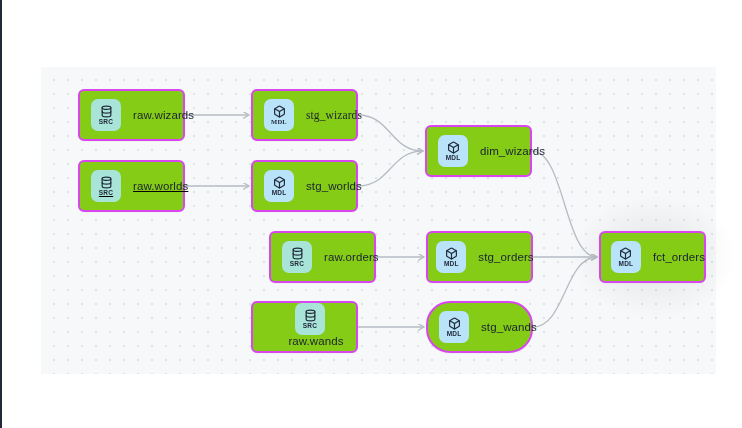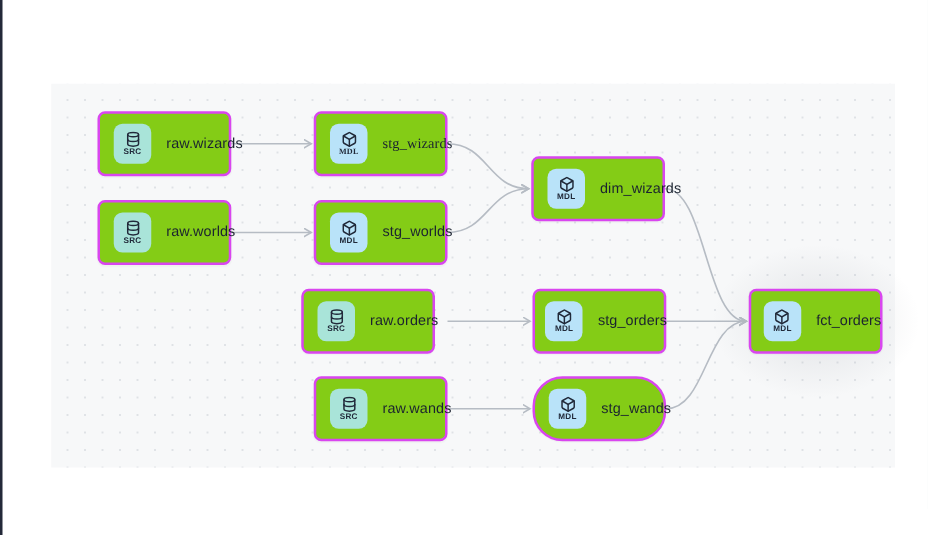--- a/index.html
+++ b/index.html
@@ -93,21 +93,21 @@
       <svg class="icon-db" viewBox="0 0 24 24" fill="none" stroke="currentColor" stroke-width="2.2" stroke-linecap="round" stroke-linejoin="round" xmlns="http://www.w3.org/2000/svg">
         <ellipse cx="12" cy="5" rx="8" ry="3"></ellipse>
         <path d="M4 5v14c0 1.7 3.6 3 8 3s8-1.3 8-3V5"></path>
         <path d="M4 12c0 1.7 3.6 3 8 3s8-1.3 8-3"></path>
       </svg>
 
       <span class="badge-label">SRC</span>
     </span>
     <span class="node-label">raw.wizards</span>
   </div>
-      <div class="node source" style="left: 78px; top: 160px;">
+      <div class="node source" style="left: 78px; top: 160px; text-decoration: underline;">
     <span class="badge">
       <svg class="icon-db" viewBox="0 0 24 24" fill="none" stroke="currentColor" stroke-width="2.2" stroke-linecap="round" stroke-linejoin="round" xmlns="http://www.w3.org/2000/svg">
         <ellipse cx="12" cy="5" rx="8" ry="3"></ellipse>
         <path d="M4 5v14c0 1.7 3.6 3 8 3s8-1.3 8-3V5"></path>
         <path d="M4 12c0 1.7 3.6 3 8 3s8-1.3 8-3"></path>
       </svg>
 
       <span class="badge-label">SRC</span>
     </span>
     <span class="node-label">raw.worlds</span>
@@ -129,33 +129,33 @@
 
       <svg class="icon-cube" viewBox="0 0 24 24" fill="none" stroke="currentColor" stroke-width="2.2" stroke-linecap="round" stroke-linejoin="round" xmlns="http://www.w3.org/2000/svg">
         <path d="M21 8a2 2 0 0 0-1-1.73l-7-4a2 2 0 0 0-2 0l-7 4A2 2 0 0 0 3 8v8a2 2 0 0 0 1 1.73l7 4a2 2 0 0 0 2 0l7-4A2 2 0 0 0 21 16Z"></path>
         <path d="m3.3 7 8.7 5 8.7-5"></path>
         <path d="M12 22V12"></path>
       </svg>
       <span class="badge-label">MDL</span>
     </span>
     <span class="node-label">stg_worlds</span>
   </div>
-      <div class="node source" style="left: 241px; top: 231px; text-align: center;">
+      <div class="node source" style="left: 269px; top: 231px; text-align: center;">
     <span class="badge">
       <svg class="icon-db" viewBox="0 0 24 24" fill="none" stroke="currentColor" stroke-width="2.2" stroke-linecap="round" stroke-linejoin="round" xmlns="http://www.w3.org/2000/svg">
         <ellipse cx="12" cy="5" rx="8" ry="3"></ellipse>
         <path d="M4 5v14c0 1.7 3.6 3 8 3s8-1.3 8-3V5"></path>
         <path d="M4 12c0 1.7 3.6 3 8 3s8-1.3 8-3"></path>
       </svg>
 
       <span class="badge-label">SRC</span>
     </span>
     <span class="node-label">raw.orders</span>
   </div>
-      <div class="node source" style="left: 251px; top: 301px;">
+      <div class="node source" style="left: 251px; top: 301px; flex-direction: column;">
     <span class="badge">
       <svg class="icon-db" viewBox="0 0 24 24" fill="none" stroke="currentColor" stroke-width="2.2" stroke-linecap="round" stroke-linejoin="round" xmlns="http://www.w3.org/2000/svg">
         <ellipse cx="12" cy="5" rx="8" ry="3"></ellipse>
         <path d="M4 5v14c0 1.7 3.6 3 8 3s8-1.3 8-3V5"></path>
         <path d="M4 12c0 1.7 3.6 3 8 3s8-1.3 8-3"></path>
       </svg>
 
       <span class="badge-label">SRC</span>
     </span>
     <span class="node-label">raw.wands</span>

